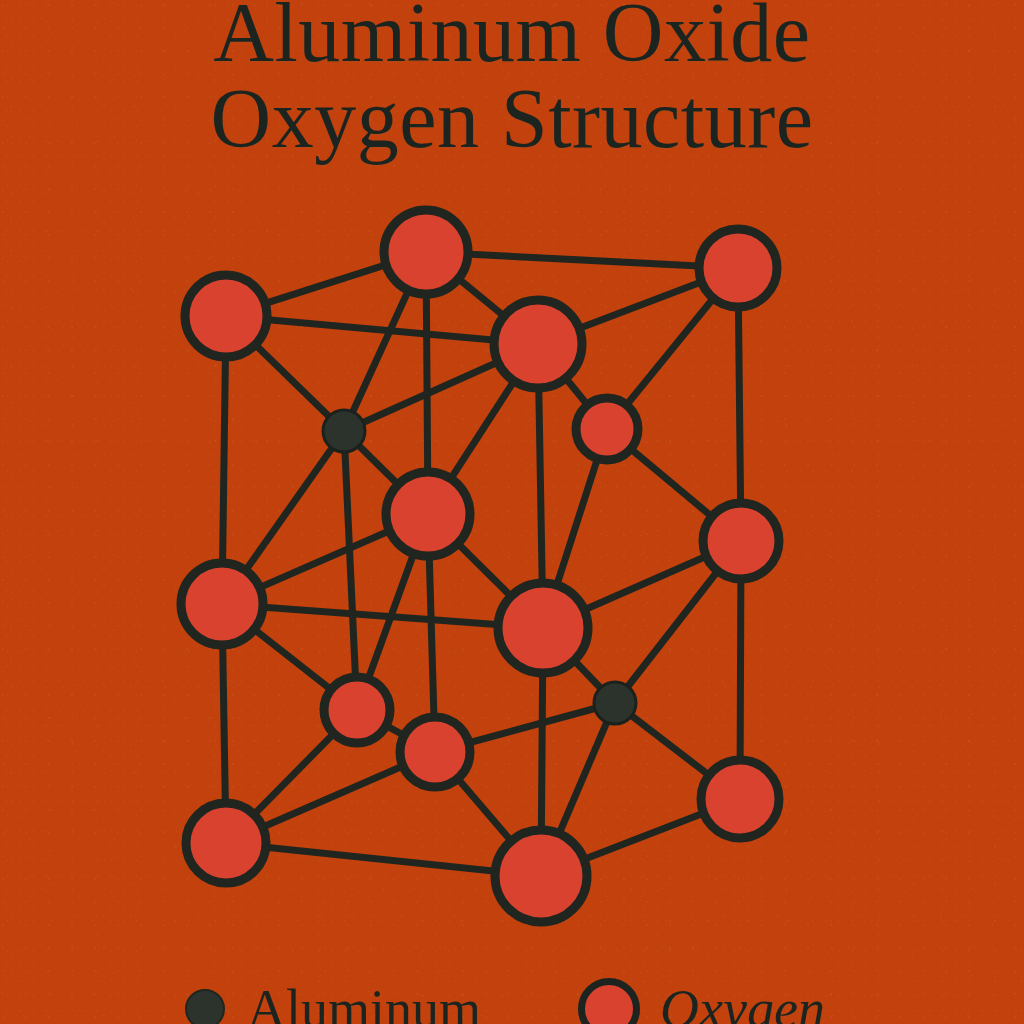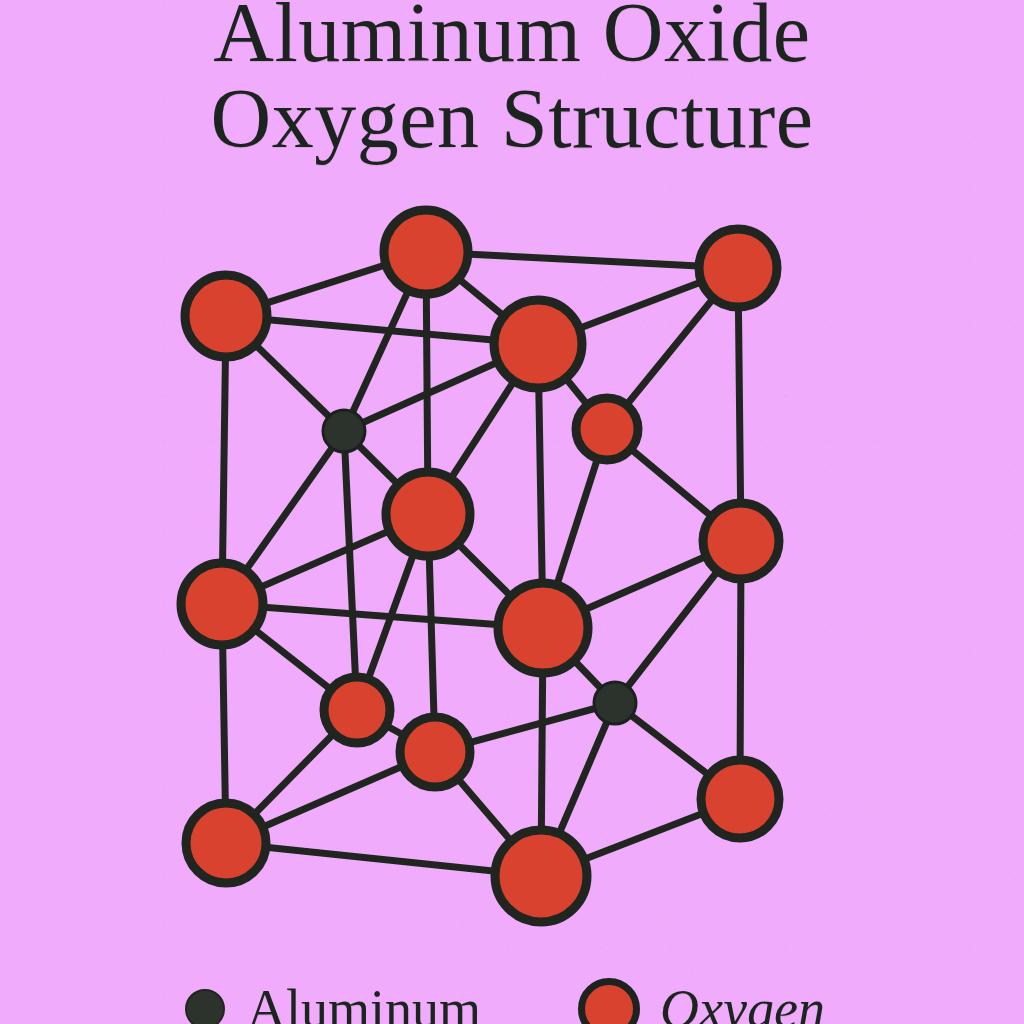--- a/index.html
+++ b/index.html
@@ -5,21 +5,21 @@
 <style>
   html, body {
     margin: 0;
     padding: 0;
     background: #f6edd6;
   }
   #page {
     position: relative;
     width: 1024px;
     height: 1024px;
-    background: #f0abfc;
+    background: #c2410c;
     overflow: hidden;
     font-family: "Liberation Serif", "DejaVu Serif", serif;
   }
   
   #paper-grain {
     position: absolute;
     inset: 0;
     pointer-events: none;
     opacity: 0.55;
     background-image:

